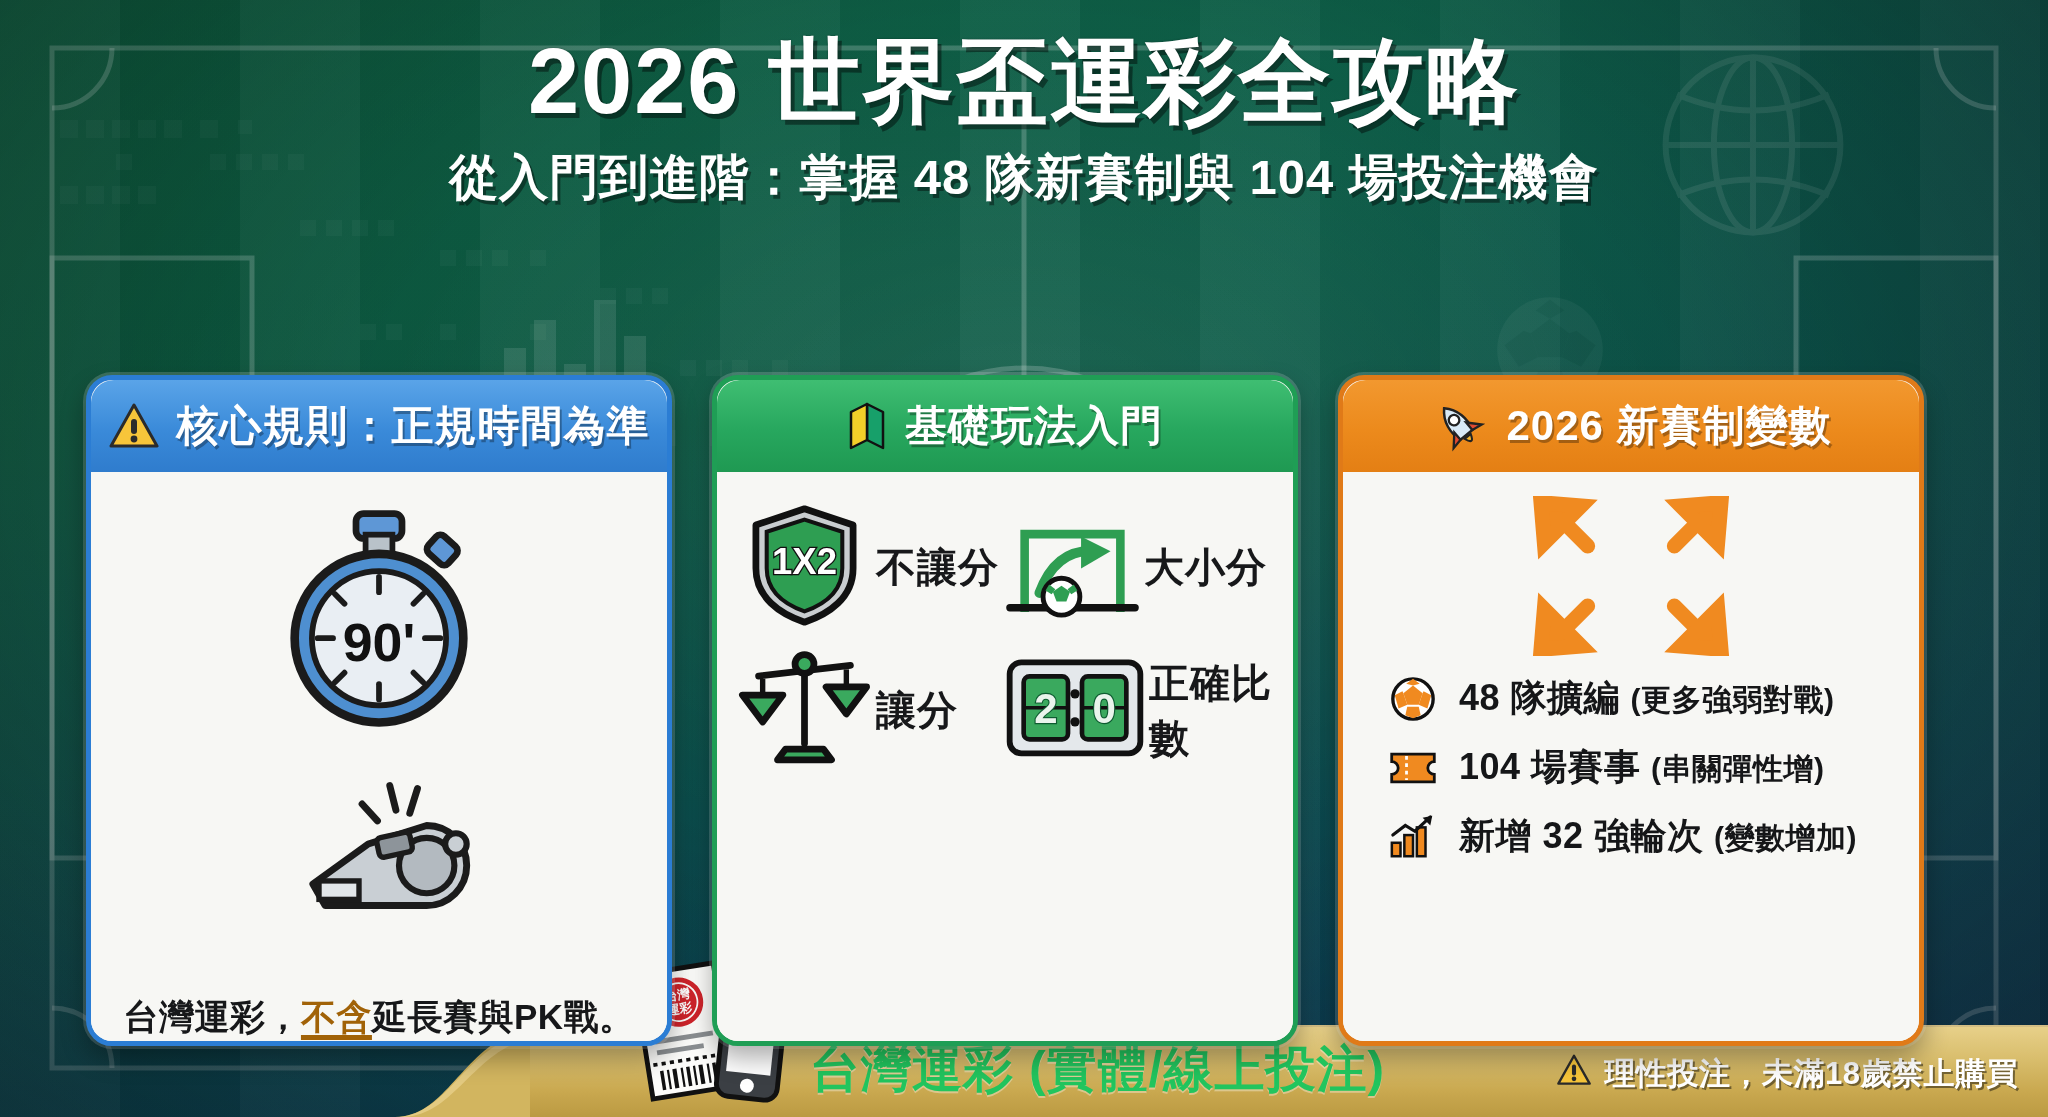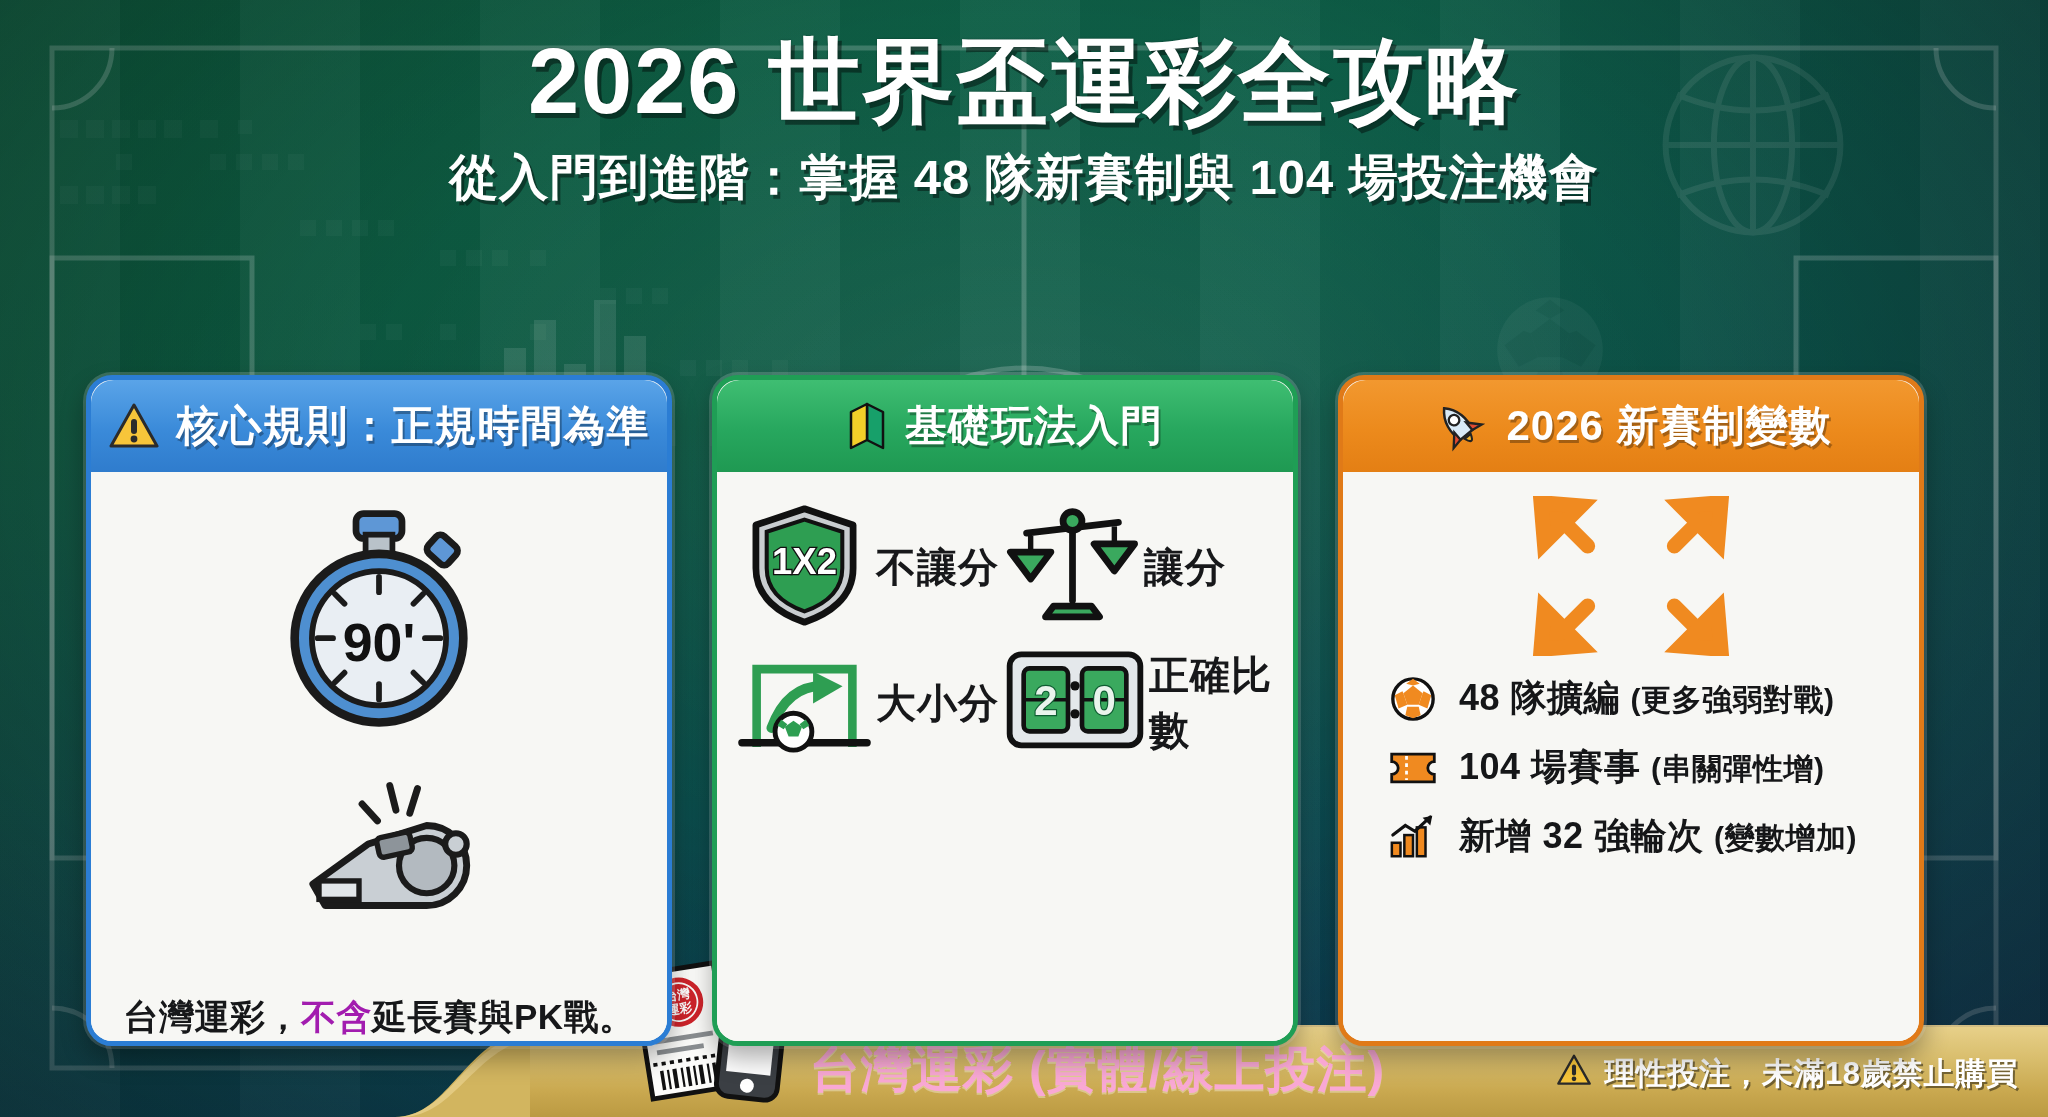--- a/index.html
+++ b/index.html
@@ -74,21 +74,21 @@
   .c2 .card-hd { background:linear-gradient(180deg,#3fbe72 0%,#27a75e 55%,#1f9952 100%); }
   .c3 { border:5px solid #e07a18; }
   .c3 .card-hd { background:linear-gradient(180deg,#f2982f 0%,#ec8a1c 55%,#e47f14 100%); }
 
   
   .c1-icons { display:flex; align-items:center; justify-content:center; gap:26px; padding-top:32px;flex-direction:column; }
   .c1-note {
     text-align:center; font-size:35px; font-weight:700; color:#17181a; margin-top:26px;
     letter-spacing:.5px;
   }
-  .c1-note .neg { color:#a21caf; text-underline-offset:6px; text-decoration-thickness:5px; }
+  .c1-note .neg { color:#a16207; text-decoration:underline; text-underline-offset:6px; text-decoration-thickness:5px; }
 
   
   .bet-grid { display:grid; grid-template-columns:1fr 1fr; row-gap:4px; padding:26px 20px 14px; }
   .bet { display:flex; align-items:center; gap:4px; }
   .bet-lbl { font-size:40px; font-weight:700; color:#17181a; letter-spacing:1px; }
 
   
   .c3-arrows { display:flex; justify-content:center; padding-top:24px; }
   .c3-list { padding:18px 0 0 44px; display:flex; flex-direction:column; gap:20px; }
   .c3-row { display:flex; align-items:center; gap:20px; }
@@ -101,21 +101,21 @@
   .gold {
     position:absolute; left:530px; right:0; bottom:0; height:92px;
     background:linear-gradient(180deg,#e7d089 0%,#d9be6d 35%,#c9a84f 72%,#bb9a42 100%);
     border-top:2px solid rgba(255,255,255,.35);
   }
   .gold-ramp { position:absolute; left:395px; bottom:0; width:160px; height:92px; overflow:hidden; }
   .gold-ramp svg { display:block; }
   .foot-ico { position:absolute; left:620px; bottom:6px; z-index:6; }
   .foot-txt {
     position:absolute; left:810px; bottom:14px; z-index:6;
-    font-size:50px; font-weight:700; color:#f9a8d4; letter-spacing:1px;
+    font-size:50px; font-weight:700; color:#22c55e; letter-spacing:1px;
     text-shadow:0 2px 0 rgba(255,255,255,.35);
   }
   .warn {
     position:absolute; right:30px; bottom:22px; z-index:7;
     display:flex; align-items:center; gap:14px;
     font-size:31px; font-weight:700; color:#fff; letter-spacing:.5px;
     text-shadow:2px 2px 0 rgba(0,0,0,.45);
   }
   .corner-badge { position:absolute; right:130px; bottom:60px; opacity:.22; z-index:3; }
 </style>
@@ -310,56 +310,56 @@
                 <path d="M50 8 L86 20 V52 C86 74 68 86 50 92 C32 86 14 74 14 52 V20 Z" fill="#c9cdd0" stroke="#111" stroke-width="5" stroke-linejoin="round"></path>
                 <path d="M50 16 L78 25 V52 C78 70 64 79 50 84 C36 79 22 70 22 52 V25 Z" fill="#2e9e52" stroke="#111" stroke-width="3"></path>
                 <text x="50" y="56" font-family="Liberation Sans, sans-serif" font-size="27" font-weight="700" text-anchor="middle" fill="#ffffff" stroke="#111" stroke-width="2" paint-order="stroke">1X2</text>
               </svg>
             </span>
             <span class="bet-lbl">不讓分</span>
           </div>
 
           <div class="bet">
             <span>
+              <svg width="135" height="120" viewBox="0 0 110 96">
+                <g stroke="#2e9e52" stroke-width="7" fill="none" stroke-linecap="square">
+                  <path d="M16 82 V22 H94 V82"></path>
+                </g>
+                <line x1="4" y1="82" x2="106" y2="82" stroke="#111" stroke-width="6" stroke-linecap="round"></line>
+                <path d="M28 70 Q42 32 76 36" stroke="#2e9e52" stroke-width="8" fill="none" stroke-linecap="round"></path>
+                <path d="M62 24 L86 36 L62 50 Z" fill="#2e9e52"></path>
+                <circle cx="46" cy="73" r="15" fill="#fff" stroke="#111" stroke-width="4"></circle>
+                <g fill="#2e9e52">
+                  <polygon points="46,64 53,69 50,77 42,77 39,69"></polygon>
+                  <polygon points="36,63 41,67 38,71 33,68"></polygon>
+                  <polygon points="56,63 51,67 54,71 59,68"></polygon>
+                </g>
+              </svg>
+            </span>
+            <span class="bet-lbl">大小分</span>
+          </div>
+
+          <div class="bet">
+            <span>
               <svg width="135" height="135" viewBox="0 0 100 100">
                 <g stroke="#111" stroke-width="5" stroke-linecap="round" fill="#3aa95e">
                   <line x1="50" y1="18" x2="50" y2="76"></line>
                   <line x1="16" y1="26" x2="84" y2="18"></line>
                   <circle cx="50" cy="17" r="7"></circle>
                   <path d="M36 80 H64 L70 88 H30 Z" stroke-linejoin="round"></path>
                   <path d="M4 40 H34 L19 60 Z" stroke-linejoin="round"></path>
                   <path d="M66 34 H96 L81 54 Z" stroke-linejoin="round"></path>
                 </g>
                 <g stroke="#111" stroke-width="4" fill="none">
                   <line x1="19" y1="28" x2="19" y2="40"></line>
                   <line x1="81" y1="21" x2="81" y2="34"></line>
                 </g>
               </svg>
             </span>
             <span class="bet-lbl">讓分</span>
-          </div>
-
-          <div class="bet">
-            <span>
-              <svg width="135" height="120" viewBox="0 0 110 96">
-                <g stroke="#2e9e52" stroke-width="7" fill="none" stroke-linecap="square">
-                  <path d="M16 82 V22 H94 V82"></path>
-                </g>
-                <line x1="4" y1="82" x2="106" y2="82" stroke="#111" stroke-width="6" stroke-linecap="round"></line>
-                <path d="M28 70 Q42 32 76 36" stroke="#2e9e52" stroke-width="8" fill="none" stroke-linecap="round"></path>
-                <path d="M62 24 L86 36 L62 50 Z" fill="#2e9e52"></path>
-                <circle cx="46" cy="73" r="15" fill="#fff" stroke="#111" stroke-width="4"></circle>
-                <g fill="#2e9e52">
-                  <polygon points="46,64 53,69 50,77 42,77 39,69"></polygon>
-                  <polygon points="36,63 41,67 38,71 33,68"></polygon>
-                  <polygon points="56,63 51,67 54,71 59,68"></polygon>
-                </g>
-              </svg>
-            </span>
-            <span class="bet-lbl">大小分</span>
           </div>
 
           <div class="bet">
             <span>
               <svg width="140" height="110" viewBox="0 0 120 92">
                 <rect x="4" y="6" width="112" height="78" rx="10" fill="#e4e8eb" stroke="#111" stroke-width="5"></rect>
                 <rect x="16" y="18" width="38" height="54" rx="5" fill="#3aa95e" stroke="#111" stroke-width="4"></rect>
                 <rect x="66" y="18" width="38" height="54" rx="5" fill="#3aa95e" stroke="#111" stroke-width="4"></rect>
                 <line x1="16" y1="45" x2="54" y2="45" stroke="#111" stroke-width="3"></line>
                 <line x1="66" y1="45" x2="104" y2="45" stroke="#111" stroke-width="3"></line>

